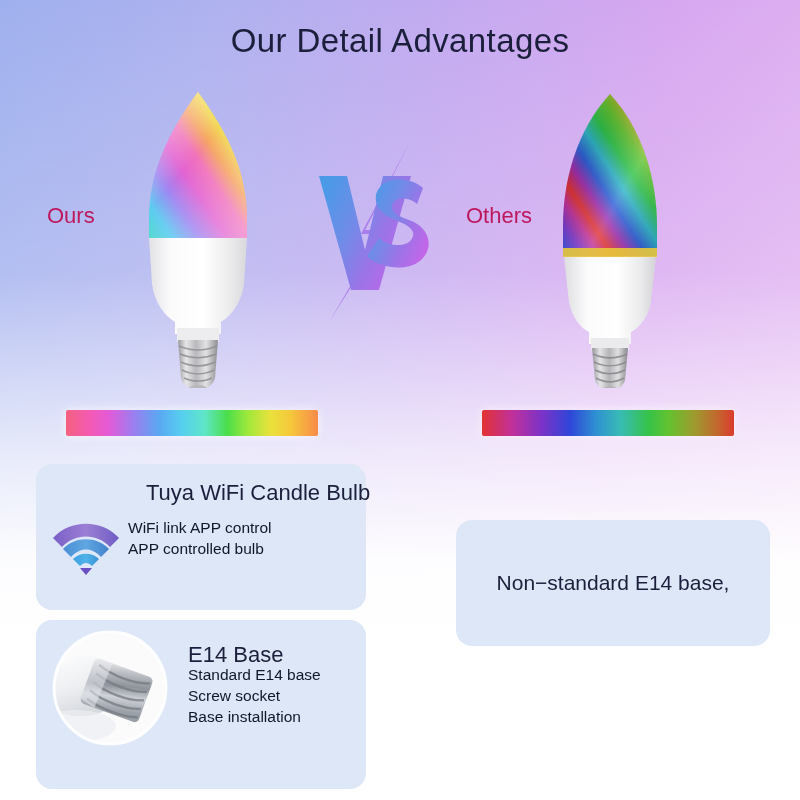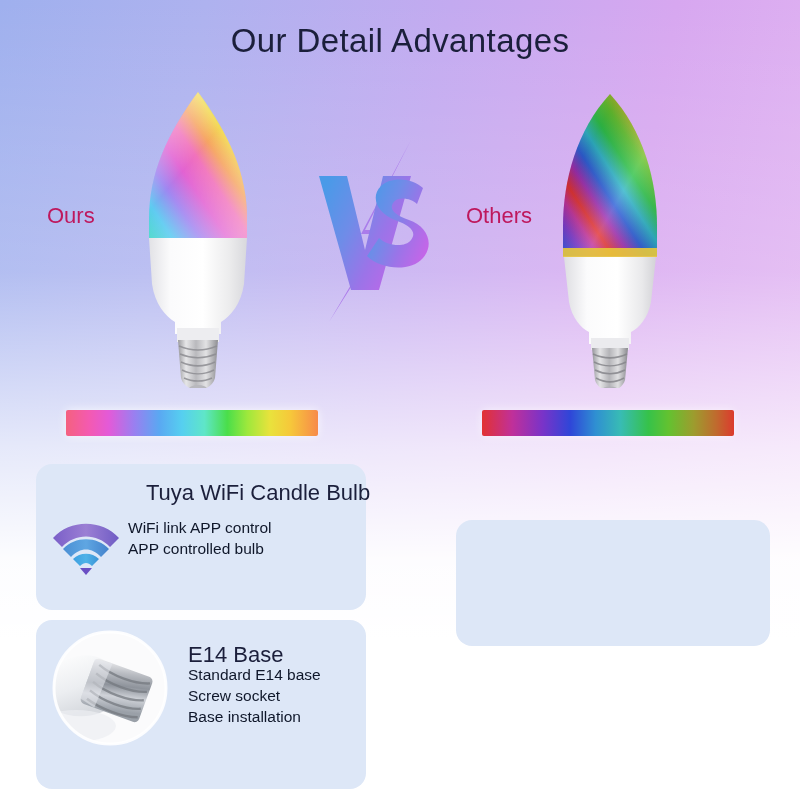--- a/index.html
+++ b/index.html
@@ -334,14 +334,15 @@
   <div class="card-title" id="e14-title">E14 Base</div>
   <div class="card-lines" id="e14-lines">
     <div>Standard E14 base</div>
     <div>Screw socket</div>
     <div>Base installation</div>
   </div>
 </div>
 
 <div class="card" id="card-bad">
   <div id="bad-text">
+    <div>Non−standard E14 base,</div>
   </div>
 </div>
 
 </body></html>

